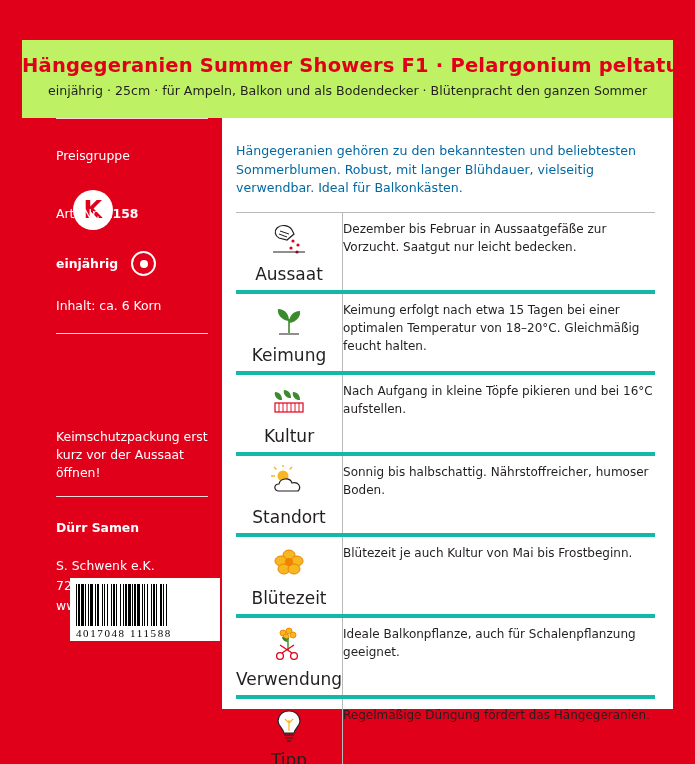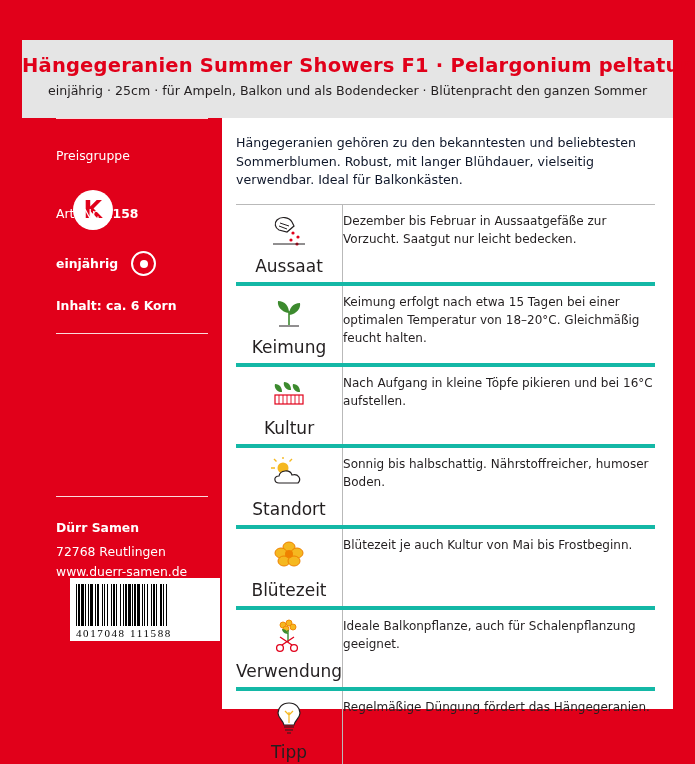--- a/index.html
+++ b/index.html
@@ -45,21 +45,21 @@
     right: 0; top: 40px;
     width: 22px; bottom: 55px;
     background: #e1001a;
   }
   
   .title-block {
     position: absolute;
     left: 22px; top: 40px;
     width: 651px;
     height: 78px;
-    background: #e5e5e5;
+    background: #bef264;
     text-align: center;
     box-sizing: border-box;
     padding-top: 14px;
   }
   .title-main {
     color: #e1001a;
     font-size: 19.5px;
     font-weight: bold;
     letter-spacing: 0.2px;
     line-height: 24px;
@@ -142,39 +142,38 @@
     left: 50%; top: 50%;
     transform: translate(-50%, -50%);
     width: 8px; height: 8px;
     border-radius: 50%;
     background: #ffffff;
   }
   .content-qty {
     position: absolute;
     left: 34px; top: 180px;
     font-size: 12.4px;
-    font-weight: bold;
   }
   .keim-note {
     position: absolute;
     left: 34px; top: 310px;
     width: 152px;
     font-size: 12.4px;
     line-height: 18px;
   }
   .company {
     position: absolute;
     left: 34px; top: 400px;
     width: 158px;
     font-size: 12.4px;
     line-height: 20px;
   }
   .company-name {
     font-weight: bold;
-    margin-bottom: 4px;
+    margin-bottom: 18px;
   }
   
   .barcode-wrap {
     position: absolute;
     left: 48px; bottom: 68px;
     width: 150px;
     background: #ffffff;
     padding: 6px 6px 2px 6px;
     box-sizing: border-box;
   }
@@ -201,22 +200,22 @@
     position: absolute;
     left: 222px; top: 118px;
     right: 22px; bottom: 55px;
     background: #ffffff;
     box-sizing: border-box;
     padding: 16px 18px 0 14px;
   }
   .intro {
     font-size: 12.6px;
     line-height: 18.5px;
-    color: #0f172a;
-    margin: 0 0 14px 0;
+    color: #0369a1;
+    margin: 8px 0 14px 0;
   }
   table.rows {
     width: 100%;
     border-collapse: collapse;
   }
   table.rows td {
     vertical-align: top;
     border-top: 4px solid #14b8a6;
     padding: 7px 0 6px 0;
   }
@@ -275,23 +274,25 @@
       <b>1158</b>
     </div>
 
     <div class="annual-row">
       <span class="annual-label">einjährig</span>
       <span class="annual-symbol"></span>
     </div>
 
     <div class="content-qty">Inhalt: ca. 6 Korn</div>
 
+    <div class="keim-note">Keimschutzpackung erst kurz vor der Aussaat öffnen!</div>
 
     <div class="company">
       <div class="company-name">Dürr Samen</div>
+      <div>S. Schwenk e.K.</div>
       <div>72768 Reutlingen</div>
       <div>www.duerr-samen.de</div>
     </div>
 
     <div class="barcode-wrap">
       <div class="barcode-bars" id="barcode-bars">
           <i style="width:1px"></i>
           <i style="width:1px;background:transparent"></i>
           <i style="width:2px"></i>
           <i style="width:1px;background:transparent"></i>

